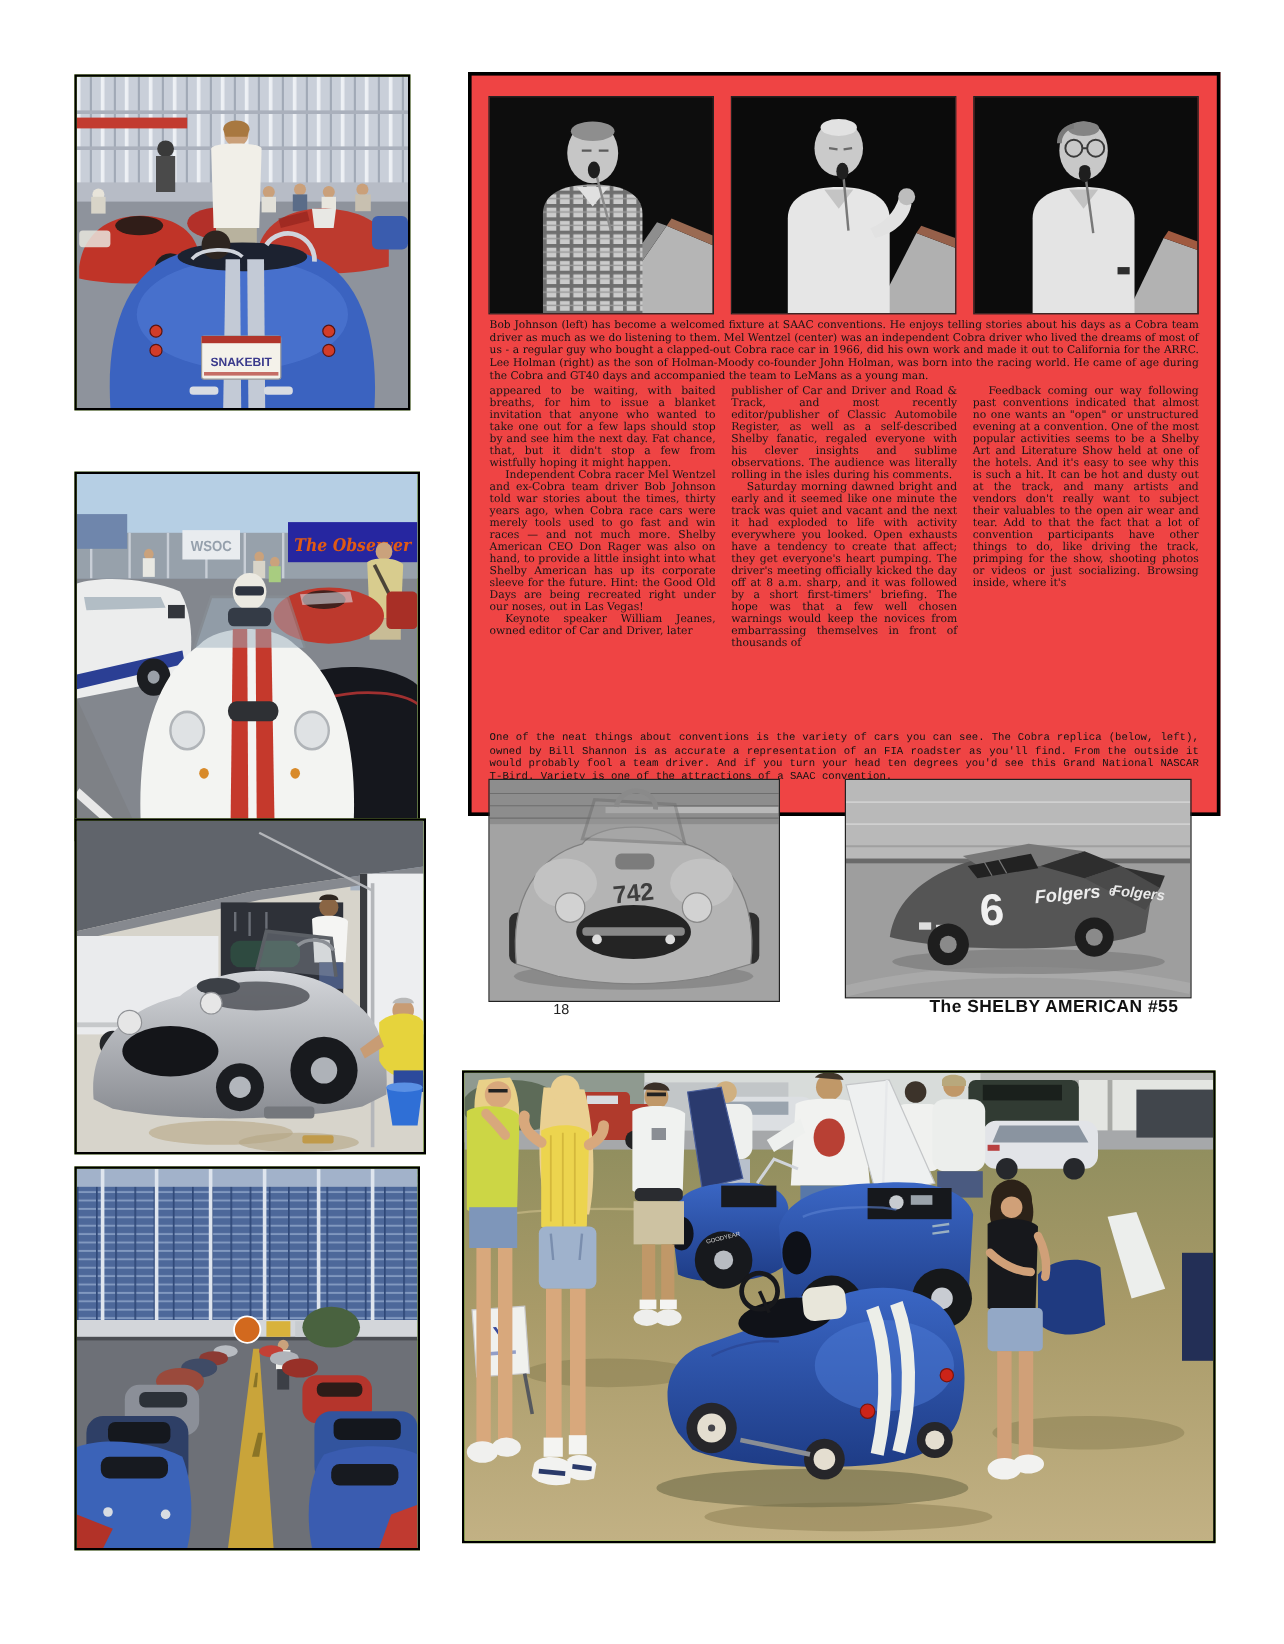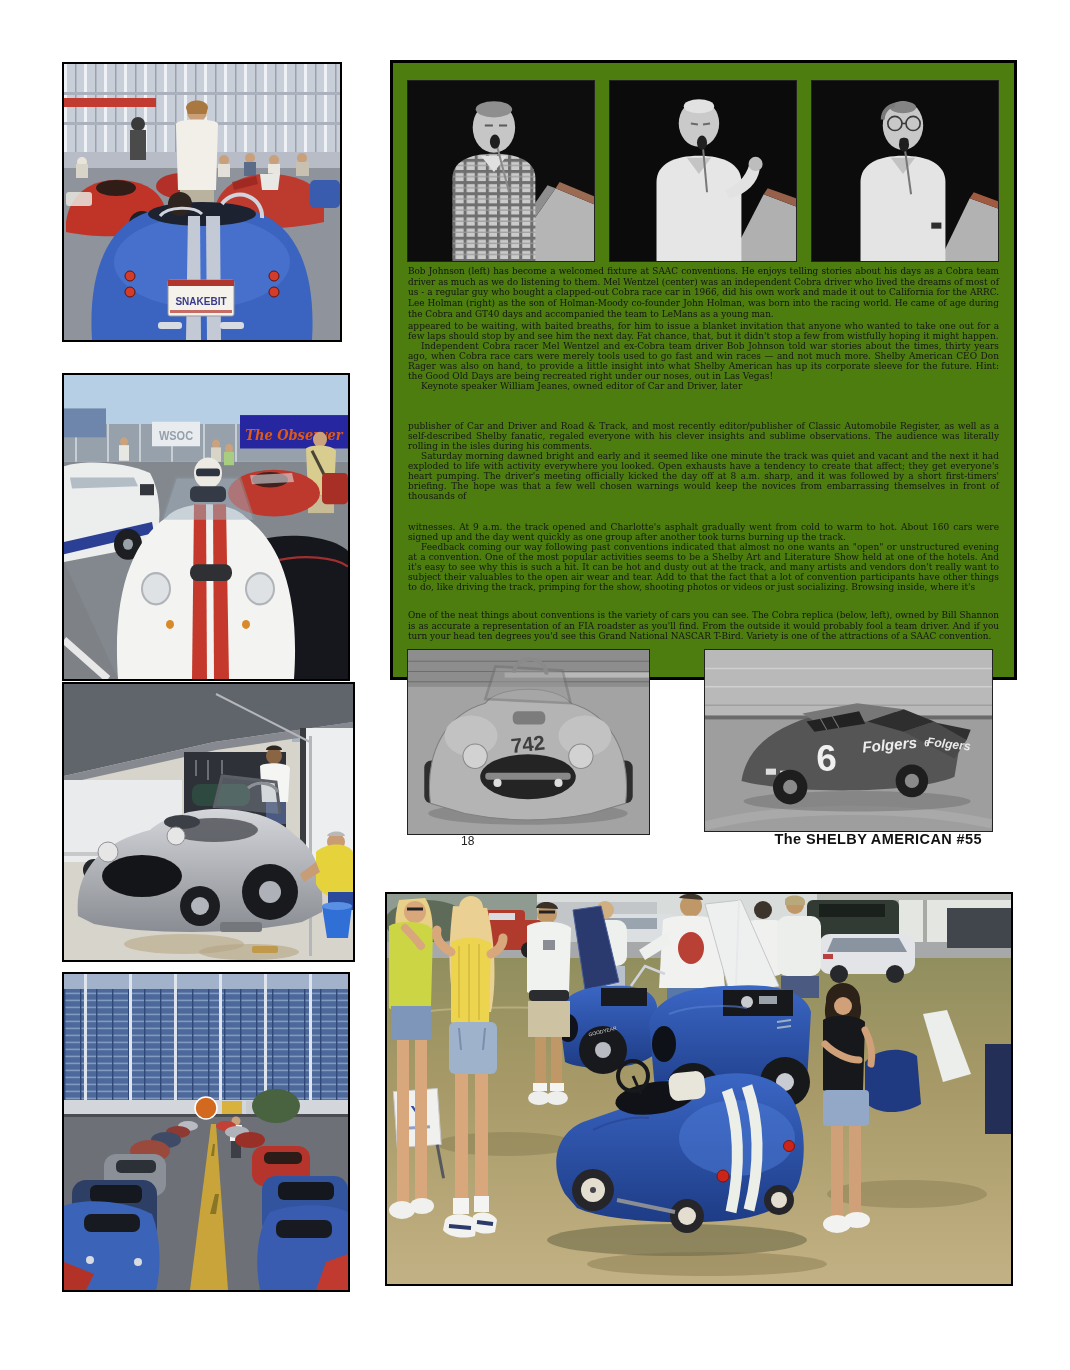--- a/index.html
+++ b/index.html
@@ -1,34 +1,34 @@
 <!DOCTYPE html>
 <html><head>
 <meta charset="utf-8">
 <style>
   html,body{margin:0;padding:0;background:#fff;}
   #canvas{position:relative;width:1070px;height:1370px;background:#fff;overflow:hidden;
           font-family:"DejaVu Serif",serif;}
   .photo{position:absolute;border:2px solid #000;box-sizing:border-box;overflow:hidden;background:#bef264;}
   .photo svg,.bwphoto svg,.sphoto svg{display:block;width:100%;height:100%;}
   #ph1{left:62px;top:62px;width:280px;height:280px;}
-  #ph2{left:62px;top:373px;width:288px;height:308px;}
+  #ph2{left:62px;top:393px;width:288px;height:308px;}
   #ph3{left:62px;top:682px;width:293px;height:280px;}
   #ph4{left:62px;top:972px;width:288px;height:320px;}
   #bigphoto{left:385px;top:892px;width:628px;height:394px;}
   .page{position:absolute;left:390px;top:60px;width:627px;height:620px;border:3px solid #000;
-        box-sizing:border-box;background:#4d7c0f;}
+        box-sizing:border-box;background:#ef4444;}
   .sphoto{position:absolute;top:18px;height:180px;width:186px;outline:1px solid #222;
           overflow:hidden;background:#0d0d0d;}
   #sp1{left:15px;} #sp2{left:217px;} #sp3{left:419px;}
   .cap{position:absolute;left:15px;width:591px;margin:0;font-size:8.9px;line-height:1.2;
        text-align:justify;color:#141414;}
   #speaker-cap{top:203px;}
-  #mid-cap{top:547px;}
-  .cols{position:absolute;left:15px;top:258px;width:591px;height:288px;display:flex;gap:13px;flex-direction:column;}
+  #mid-cap{top:547px;font-family:Liberation Mono, monospace;}
+  .cols{position:absolute;left:15px;top:258px;width:591px;height:288px;display:flex;gap:13px;}
   .col{flex:1;font-size:9px;line-height:1.11;text-align:justify;color:#161616;}
   .col p{margin:0;}
   .col p.ind{text-indent:13px;}
   .bwphoto{position:absolute;outline:1px solid #222;overflow:hidden;background:#999;}
   #bw-left{left:15px;top:587px;width:241px;height:184px;}
   #bw-right{left:312px;top:587px;width:287px;height:181px;}
   .pagenum{position:absolute;left:20px;top:771px;font-family:"Liberation Sans",sans-serif;
            font-size:12px;color:#222;margin-left:48px;}
   .footer{position:absolute;right:32px;top:768px;font-family:"Liberation Sans",sans-serif;
           font-size:14.5px;font-weight:bold;letter-spacing:.4px;color:#111;}
@@ -391,21 +391,20 @@
       <div class="col">
         <p>appeared to be waiting, with baited breaths, for him to issue a blanket invitation that anyone who wanted to take one out for a few laps should stop by and see him the next day. Fat chance, that, but it didn't stop a few from wistfully hoping it might happen.</p>
         <p class="ind">Independent Cobra racer Mel Wentzel and ex-Cobra team driver Bob Johnson told war stories about the times, thirty years ago, when Cobra race cars were merely tools used to go fast and win races — and not much more. Shelby American CEO Don Rager was also on hand, to provide a little insight into what Shelby American has up its corporate sleeve for the future. Hint: the Good Old Days are being recreated right under our noses, out in Las Vegas!</p>
         <p class="ind">Keynote speaker William Jeanes, owned editor of Car and Driver, later</p>
       </div>
       <div class="col">
         <p>publisher of Car and Driver and Road &amp; Track, and most recently editor/publisher of Classic Automobile Register, as well as a self-described Shelby fanatic, regaled everyone with his clever insights and sublime observations. The audience was literally rolling in the isles during his comments.</p>
         <p class="ind">Saturday morning dawned bright and early and it seemed like one minute the track was quiet and vacant and the next it had exploded to life with activity everywhere you looked. Open exhausts have a tendency to create that affect; they get everyone's heart pumping. The driver's meeting officially kicked the day off at 8 a.m. sharp, and it was followed by a short first-timers' briefing. The hope was that a few well chosen warnings would keep the novices from embarrassing themselves in front of thousands of</p>
       </div>
       <div class="col">
-        <p>witnesses. At 9 a.m. the track opened and Charlotte's asphalt gradually went from cold to warm to hot. About 160 cars were signed up and the day went quickly as one group after another took turns burning up the track.</p>
         <p class="ind">Feedback coming our way following past conventions indicated that almost no one wants an "open" or unstructured evening at a convention. One of the most popular activities seems to be a Shelby Art and Literature Show held at one of the hotels. And it's easy to see why this is such a hit. It can be hot and dusty out at the track, and many artists and vendors don't really want to subject their valuables to the open air wear and tear. Add to that the fact that a lot of convention participants have other things to do, like driving the track, primping for the show, shooting photos or videos or just socializing. Browsing inside, where it's</p>
       </div>
     </div>
 
     <p class="cap" id="mid-cap">One of the neat things about conventions is the variety of cars you can see. The Cobra replica (below, left), owned by Bill Shannon is as accurate a representation of an FIA roadster as you'll find. From the outside it would probably fool a team driver. And if you turn your head ten degrees you'd see this Grand National NASCAR T-Bird. Variety is one of the attractions of a SAAC convention.</p>
 
     <div class="bwphoto" id="bw-left">
       <svg viewBox="0 0 237 180" preserveAspectRatio="none">
         <rect width="237" height="180" fill="#a3a3a3"></rect>
         <rect width="237" height="36" fill="#8d8d8d"></rect>

